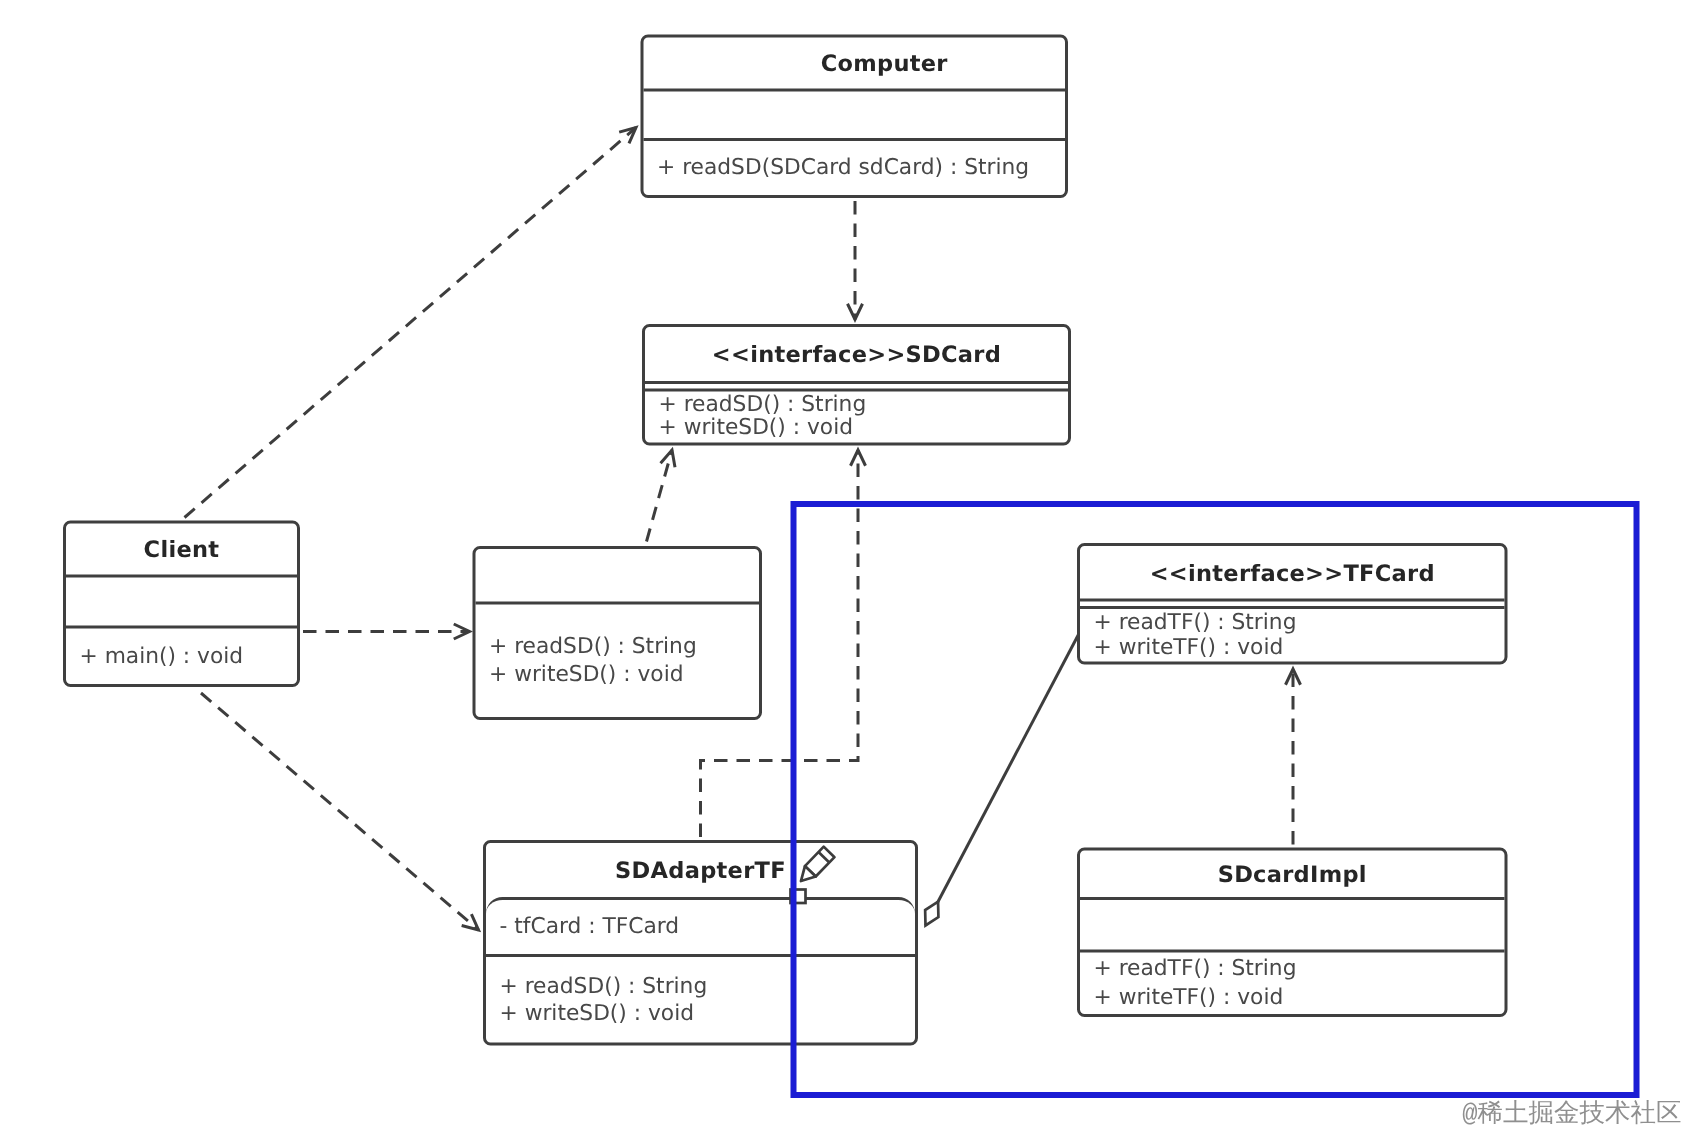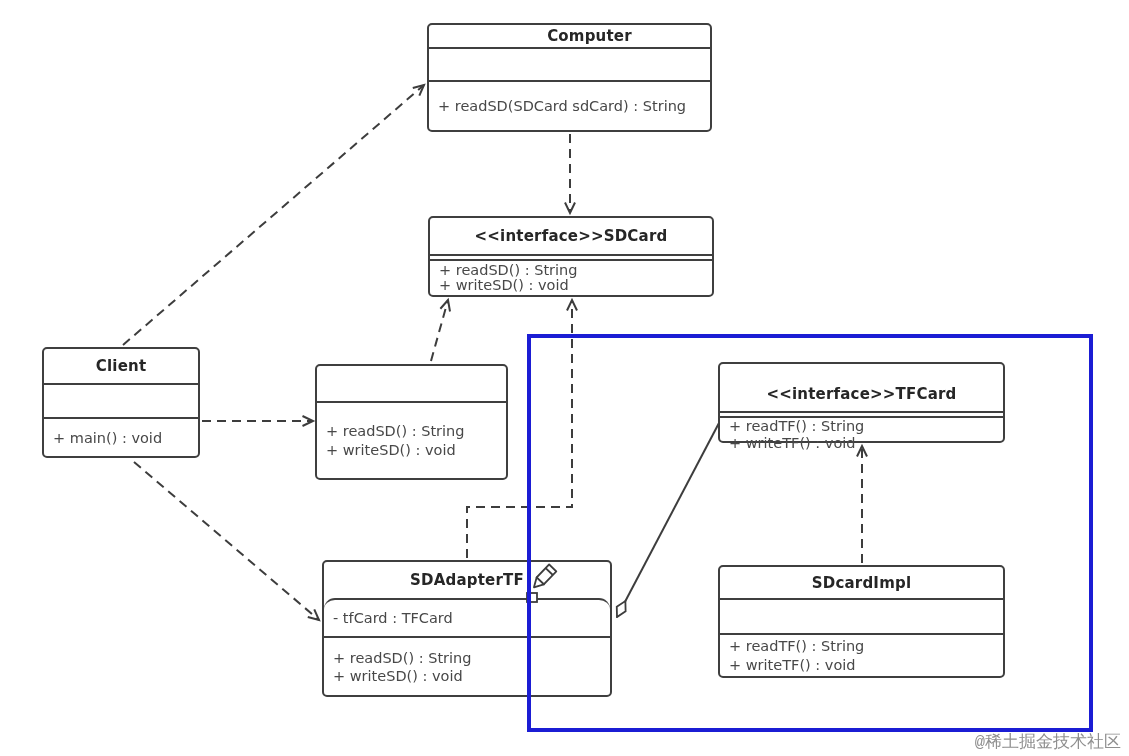--- a/index.html
+++ b/index.html
@@ -63,21 +63,21 @@
     <path class="dash" d="M202,421 L313,421" marker-end="url(#openarrow)"></path>
     <path class="dash" d="M134,462 L319,620" marker-end="url(#openarrow)"></path>
     <path class="dash" d="M570,134 L570,213" marker-end="url(#openarrow)"></path>
     <path class="dash" d="M431,361 L448,300" marker-end="url(#openarrow)"></path>
     <path class="dash" d="M467,558 L467,507 L572,507 L572,300" marker-end="url(#openarrow)"></path>
     <path class="dash" d="M862,563 L862,446" marker-end="url(#openarrow)"></path>
     <path class="solid" d="M617,617 L719,423" marker-start="url(#diamond)"></path>
   </svg>
 
   <div class="uml-box" style="left:427px;top:23px;width:285px;height:109px;">
-    <div class="sec uml-title" style="height:22px;margin-left:40px;">Computer</div>
+    <div class="sec uml-title" style="height:34px;margin-left:40px;">Computer</div>
     <div class="sec uml-attrs" style="height:33px;"></div>
     <div class="sec uml-methods">
       <div class="uml-members">
           <div class="m">+ readSD(SDCard sdCard) : String</div>
         </div>
     </div>
   </div>
 
   <div class="uml-box" style="left:428px;top:216px;width:286px;height:81px;">
     <div class="sec uml-title" style="height:36px;">&lt;&lt;interface&gt;&gt;SDCard</div>
@@ -119,21 +119,21 @@
     </div>
     <div class="sec uml-methods">
       <div class="uml-members" style="line-height:18px;">
         <div class="m">+ readSD() : String</div>
         <div class="m">+ writeSD() : void</div>
       </div>
     </div>
   </div>
 
   <div class="uml-box" style="left:718px;top:362px;width:287px;height:81px;">
-    <div class="sec uml-title" style="height:35px;margin-top:12px;">&lt;&lt;interface&gt;&gt;TFCard</div>
+    <div class="sec uml-title" style="height:35px;">&lt;&lt;interface&gt;&gt;TFCard</div>
     <div class="sec uml-attrs" style="height:5px;"></div>
     <div class="sec uml-methods">
       <div class="uml-members" style="line-height:17px;">
         <div class="m">+ readTF() : String</div>
         <div class="m">+ writeTF() : void</div>
       </div>
     </div>
   </div>
 
   <div class="uml-box" style="left:718px;top:565px;width:287px;height:113px;">

